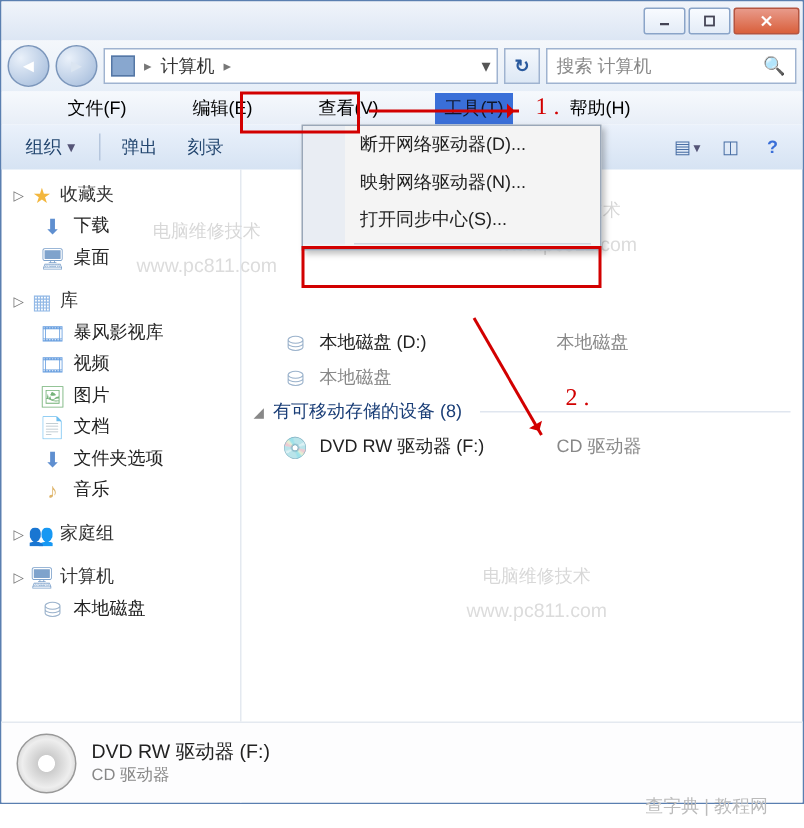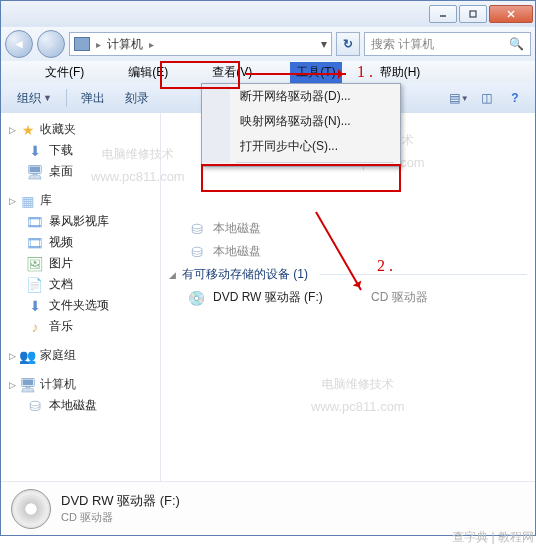--- a/index.html
+++ b/index.html
@@ -71,21 +71,21 @@
 
 
 .anno { position:absolute; border:2px solid #d20000; pointer-events:none; z-index:60; }
 .anno-num { position:absolute; color:#d20000; font-size:16px; font-family:serif; z-index:61; }
 .arrow-line { position:absolute; background:#d20000; height:2px; transform-origin:left center; z-index:59; }
 .arrow-line::after { content:""; position:absolute; right:-2px; top:-4px; border:5px solid transparent; border-left-color:#d20000; }
 
 
 .wm { position:absolute; color:#d8d8d8; font-size:18px; line-height:1.3; text-align:center; pointer-events:none; z-index:5; }
 .wm .small { font-size:13px; color:#dcdcdc; }
-.corner-wm { position:absolute; right:2px; bottom:6px; color:#bbb; font-size:12px; z-index:70; }
+.corner-wm { position:absolute; right:24px; bottom:6px; color:#bbb; font-size:12px; z-index:70; }
 
 
 .detail-panel { position:absolute; left:0; bottom:0; right:0; height:54px; border-top:1px solid #e4e9f0; display:flex; align-items:center; gap:10px; padding:6px 10px; background:#fdfdfe; }
 .detail-panel .big-cd { width:40px; height:40px; border-radius:50%; background:radial-gradient(circle,#fff 20%,#ccc 22%,#eee 60%,#bbb 100%); border:1px solid #999; }
 .detail-panel .dt { line-height:1.4; }
 .detail-panel .dtitle { font-size:13px; color:#222; }
 .detail-panel .dsub { font-size:11px; color:#888; }
 </style>
 </head>
 <body>
@@ -232,29 +232,30 @@
         <div class="tree-item">
             <span class="ico drive">⛁</span>
             <span>本地磁盘</span>
           </div>
       </div>
     </div>
 
     <div class="main">
       <div class="main-row" style="margin-top:100px">
         <span class="ico drive">⛁</span>
+        <span class="label">本地磁盘 (D:)</span>
         <span class="meta">本地磁盘</span>
       </div>
       <div class="main-row">
         <span class="ico drive">⛁</span>
         <span class="meta">本地磁盘</span>
       </div>
       <div class="main-group-header">
         <span class="disc">◢</span>
-        <span>有可移动存储的设备 (1)</span>
+        <span>有可移动存储的设备 (8)</span>
         <span style="flex:1;border-bottom:1px solid #e0e6ef;margin-left:6px"></span>
       </div>
       <div class="main-row">
         <span class="ico cd">💿</span>
         <span class="label">DVD RW 驱动器 (F:)</span>
         <span class="meta">CD 驱动器</span>
       </div>
     </div>
   </div>
 

